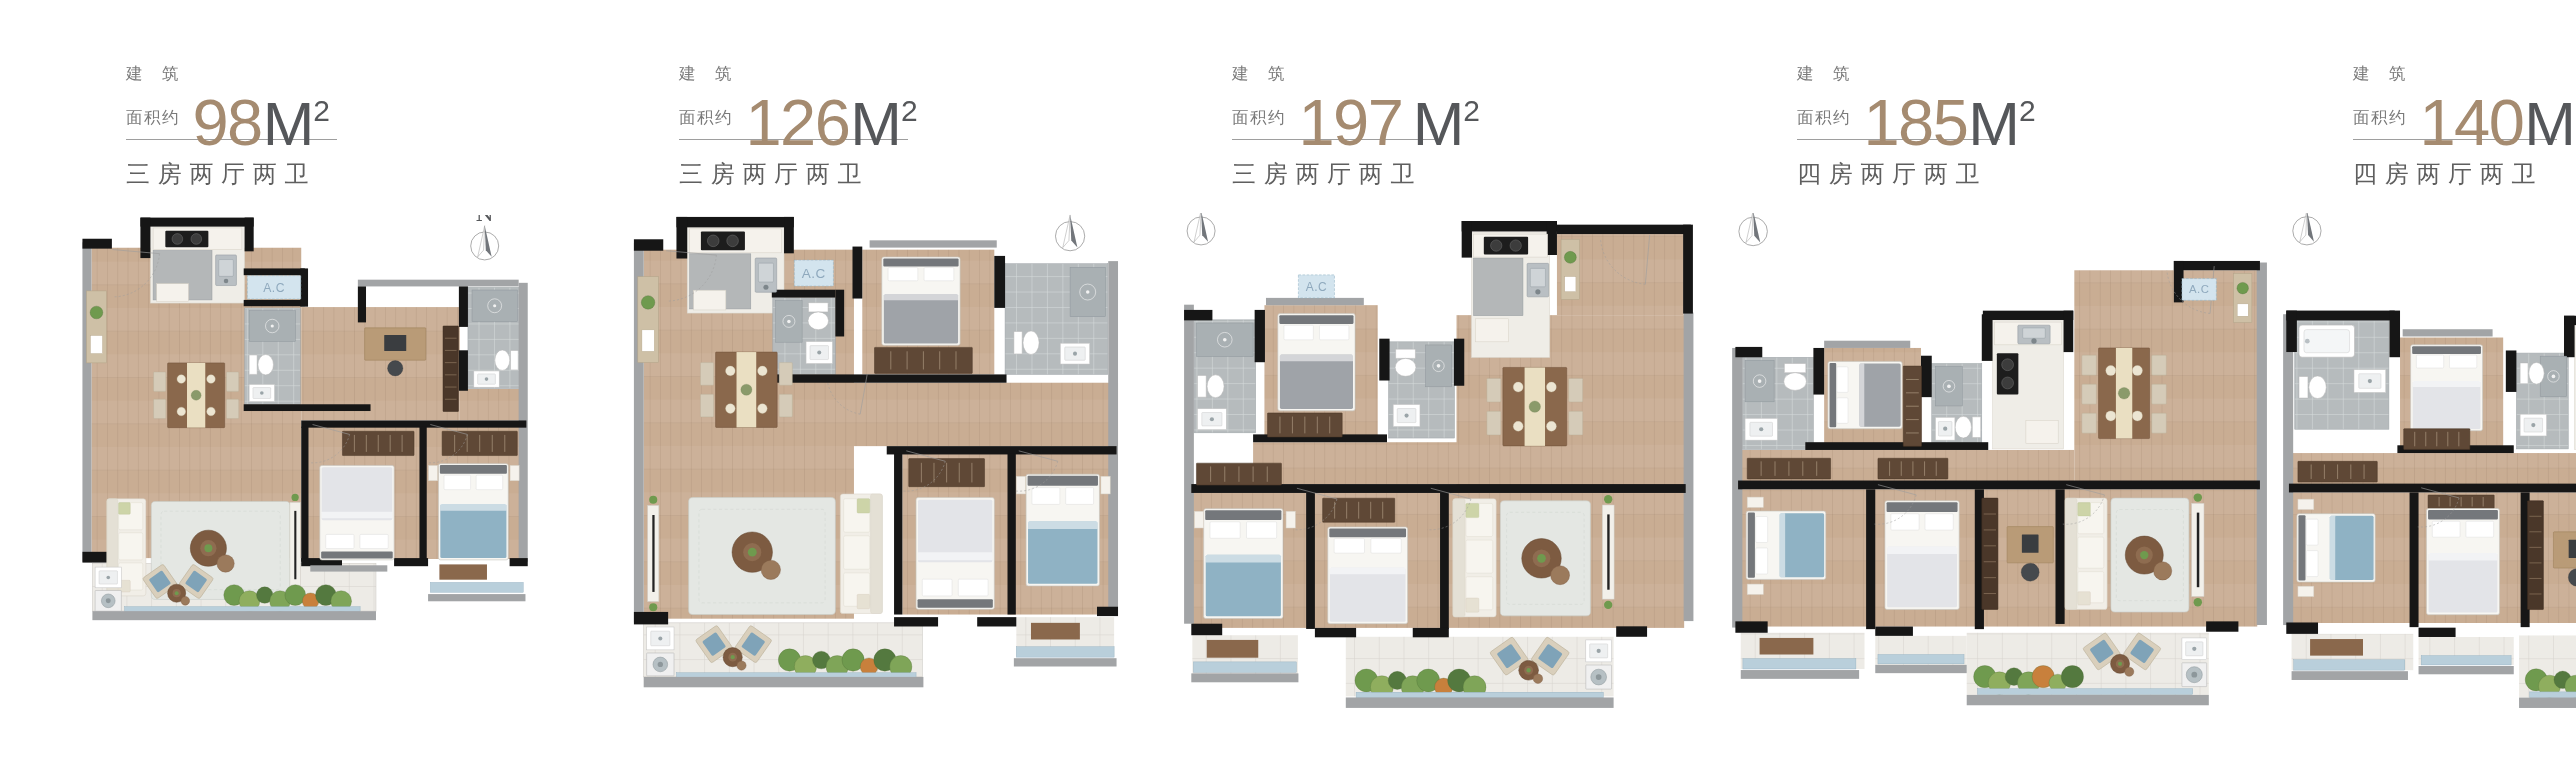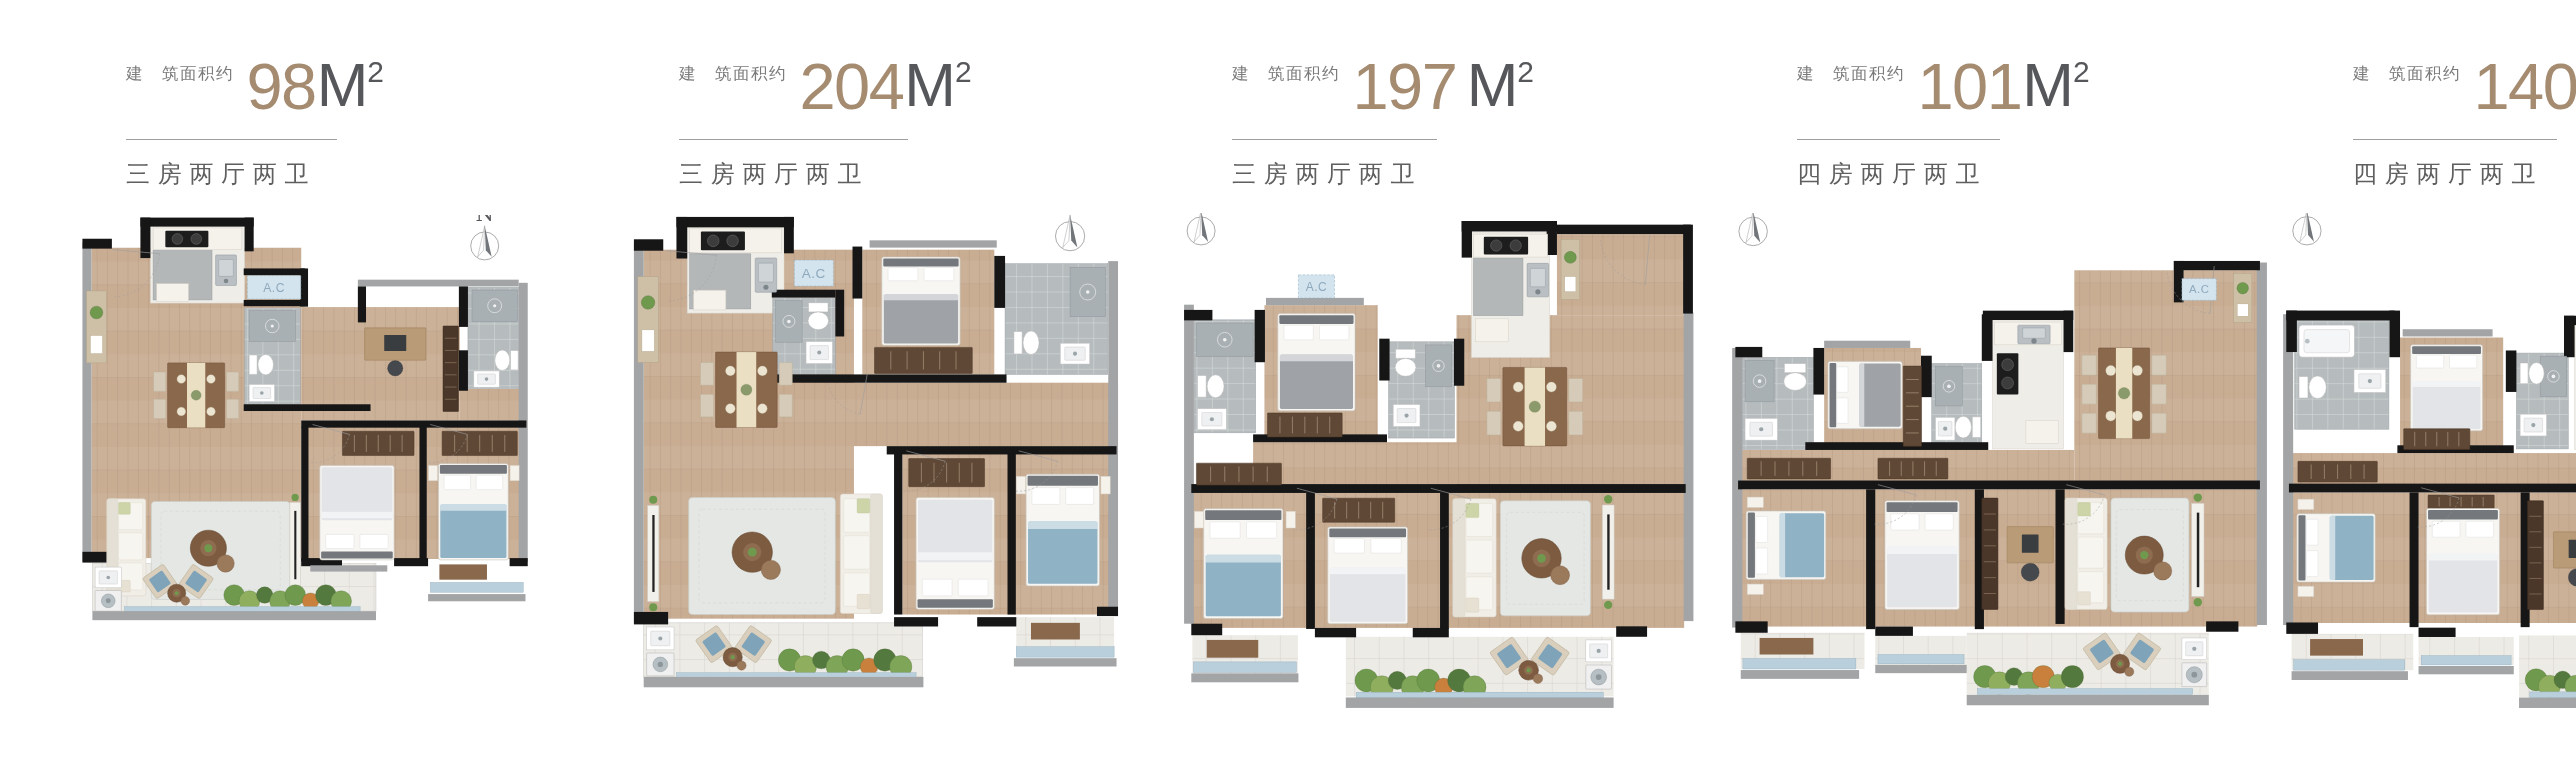--- a/index.html
+++ b/index.html
@@ -1,22 +1,22 @@
 <!DOCTYPE html>
 <html style="--page-bg: #ffffff; --c-num: #a58b70; --c-unit: #55575a; --c-label: #7a7a7a; --c-sub: #5f5f5f; --c-divider: #9e9e9e;font-size:8.2px"><head>
 <meta charset="utf-8">
 <style>
   html,body{margin:0;padding:0;}
   body{width:2811px;height:774px;background:#ffffff;font-family:"Liberation Sans",sans-serif;position:relative;overflow:hidden;}
   #stage{position:absolute;left:0;top:0;width:2811px;height:774px;background:var(--page-bg,#fff);}
   .unit{position:absolute;left:0;top:0;width:0;height:0;}
   .hdr{position:absolute;}
   .hdr-row{display:flex;align-items:flex-start;gap:12.4px;height:78px;white-space:nowrap;}
-  .hdr-label{display:flex;flex-direction:row;padding-top:6.2px;font-size:16.5px;color:var(--c-label,#7a7a7a);letter-spacing:1.5px;line-height:1.62;}
-  .hdr-num{display:flex;align-items:flex-start;line-height:1;}
+  .hdr-label{display:flex;flex-direction:column;padding-top:6.2px;font-size:16.5px;color:var(--c-label,#7a7a7a);letter-spacing:1.5px;line-height:1.62;gap:17px;}
+  .hdr-num{display:flex;align-items:flex-end;line-height:1;margin-top:36px;}
   .num{font-size:65px;color:var(--c-num,#a58b70);letter-spacing:-1.5px;line-height:1;}
   .unit-m{display:inline-flex;align-items:flex-start;font-size:62px;color:var(--c-unit,#55575a);letter-spacing:-1px;line-height:1;}
   .sup{font-size:30px;line-height:1;margin-top:3.1px;color:var(--c-unit,#55575a);}
   .hdr-divider{height:1px;background:var(--c-divider,#9e9e9e);margin-top:7.2px;}
   .hdr-sub{margin-top:18px;font-size:24px;color:var(--c-sub,#5f5f5f);letter-spacing:7.7px;white-space:nowrap;}
   .plan{position:absolute;}
   .plan svg{display:block;width:100%;height:100%;}
 </style>
 </head>
 <body>
@@ -232,21 +232,21 @@
   </section>
 
   <section class="unit">
     <header class="hdr" style="left: 679px; top: 54px; width: 229px;">
       <div class="hdr-row">
         <div class="hdr-label">
           <span>建　筑</span>
           <span>面积约</span>
         </div>
         <div class="hdr-num">
-          <span class="num">204</span>
+          <span class="num">126</span>
           <span class="unit-m" style="margin-left: 1px;">
               <span>M</span>
               <span class="sup">2</span>
             </span>
         </div>
       </div>
       <div class="hdr-divider"></div>
       <div class="hdr-sub">三房两厅两卫</div>
     </header>
     <div class="plan" style="left: 630px; top: 214px; width: 489px; height: 536px;">
@@ -648,21 +648,21 @@
   </section>
 
   <section class="unit">
     <header class="hdr" style="left: 1797px; top: 54px; width: 203px;">
       <div class="hdr-row">
         <div class="hdr-label">
           <span>建　筑</span>
           <span>面积约</span>
         </div>
         <div class="hdr-num">
-          <span class="num">101</span>
+          <span class="num">185</span>
           <span class="unit-m" style="margin-left: 1px;">
               <span>M</span>
               <span class="sup">2</span>
             </span>
         </div>
       </div>
       <div class="hdr-divider"></div>
       <div class="hdr-sub">四房两厅两卫</div>
     </header>
     <div class="plan" style="left: 1730px; top: 213px; width: 538px; height: 534px;">

